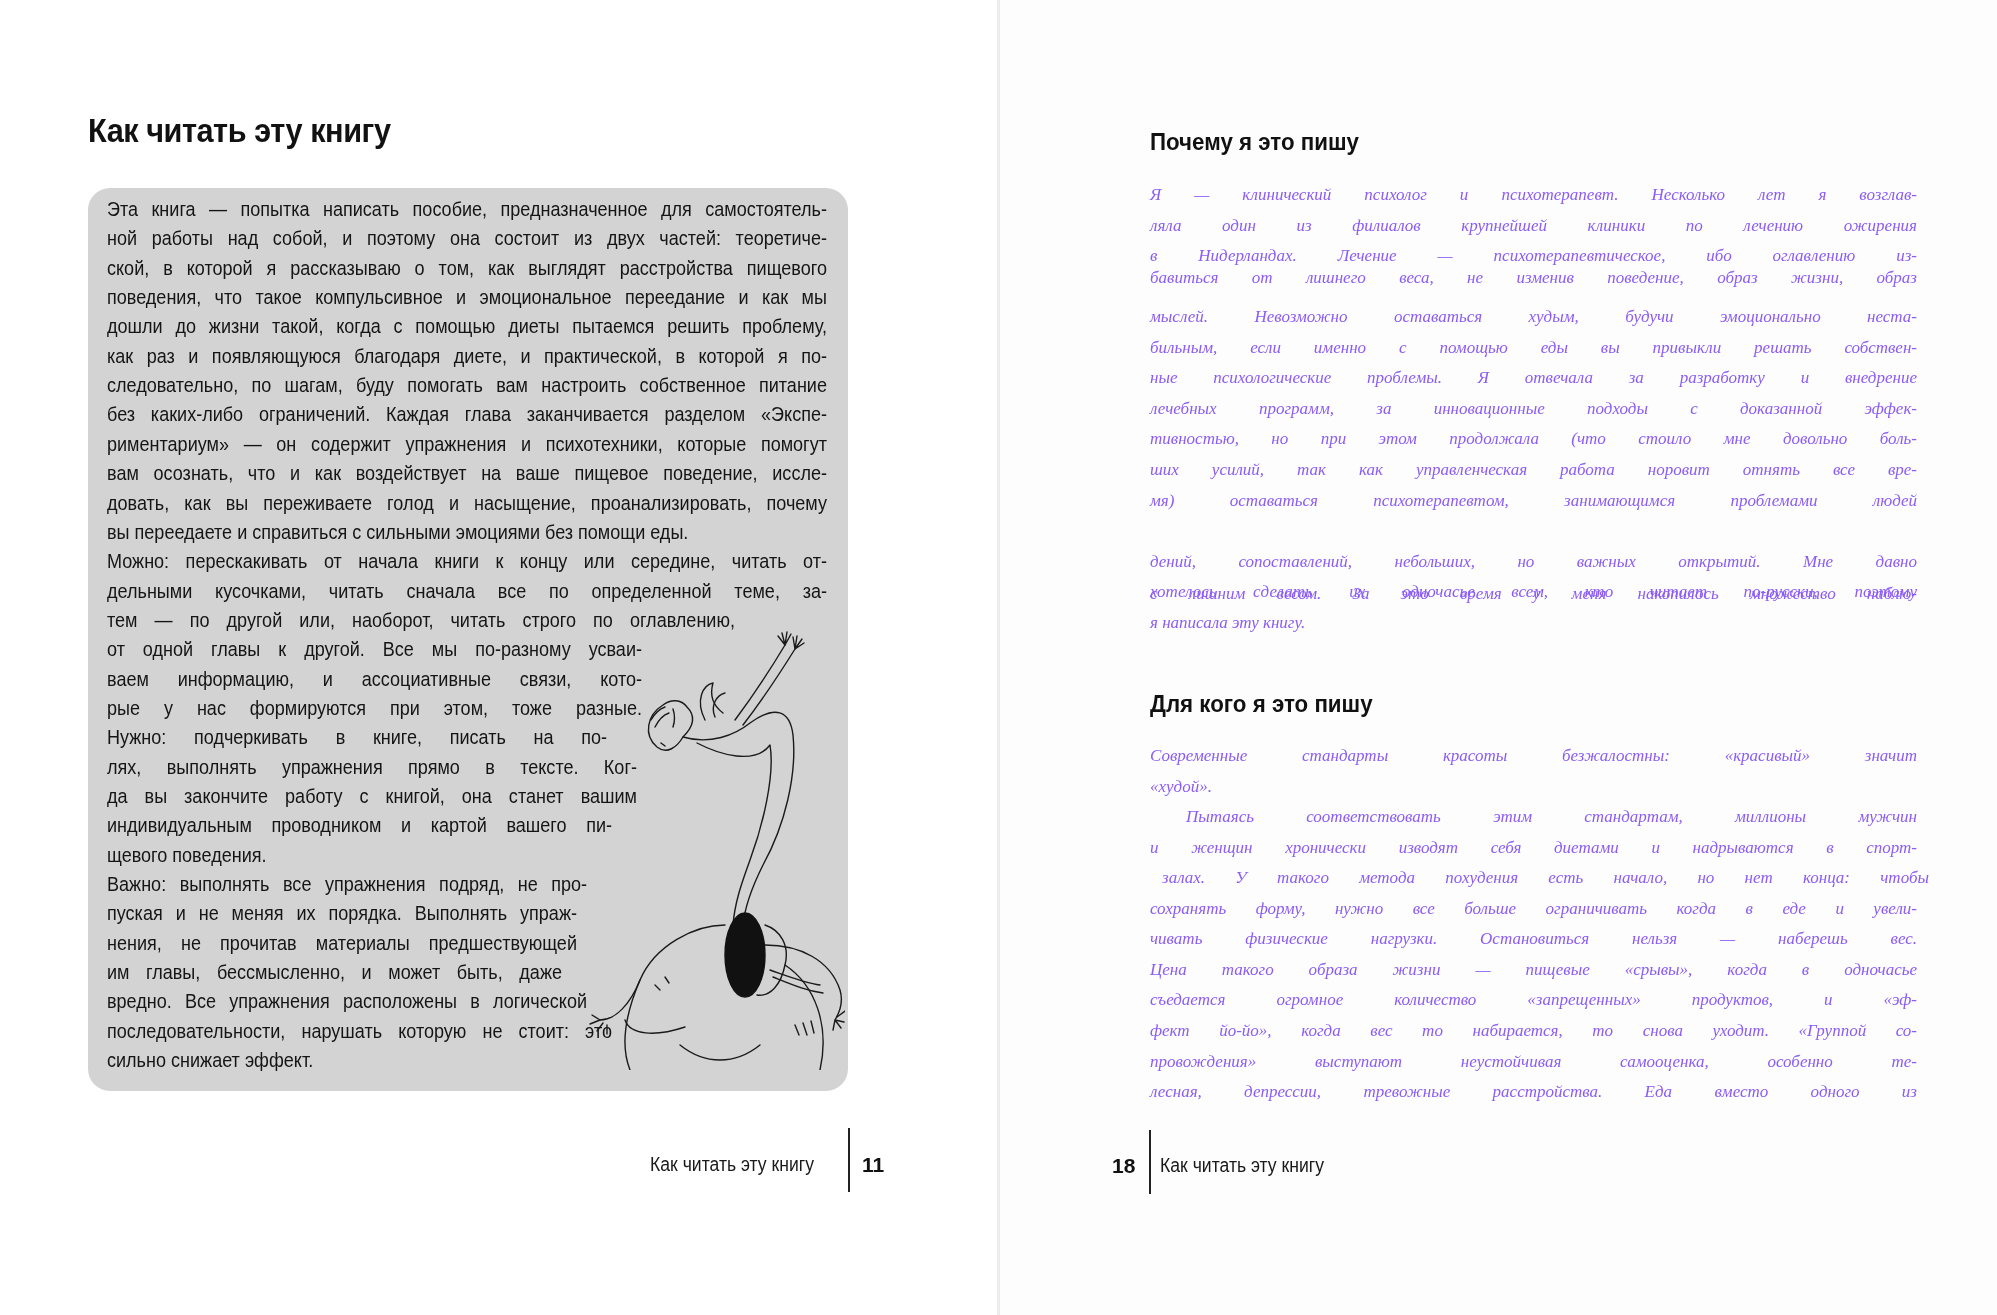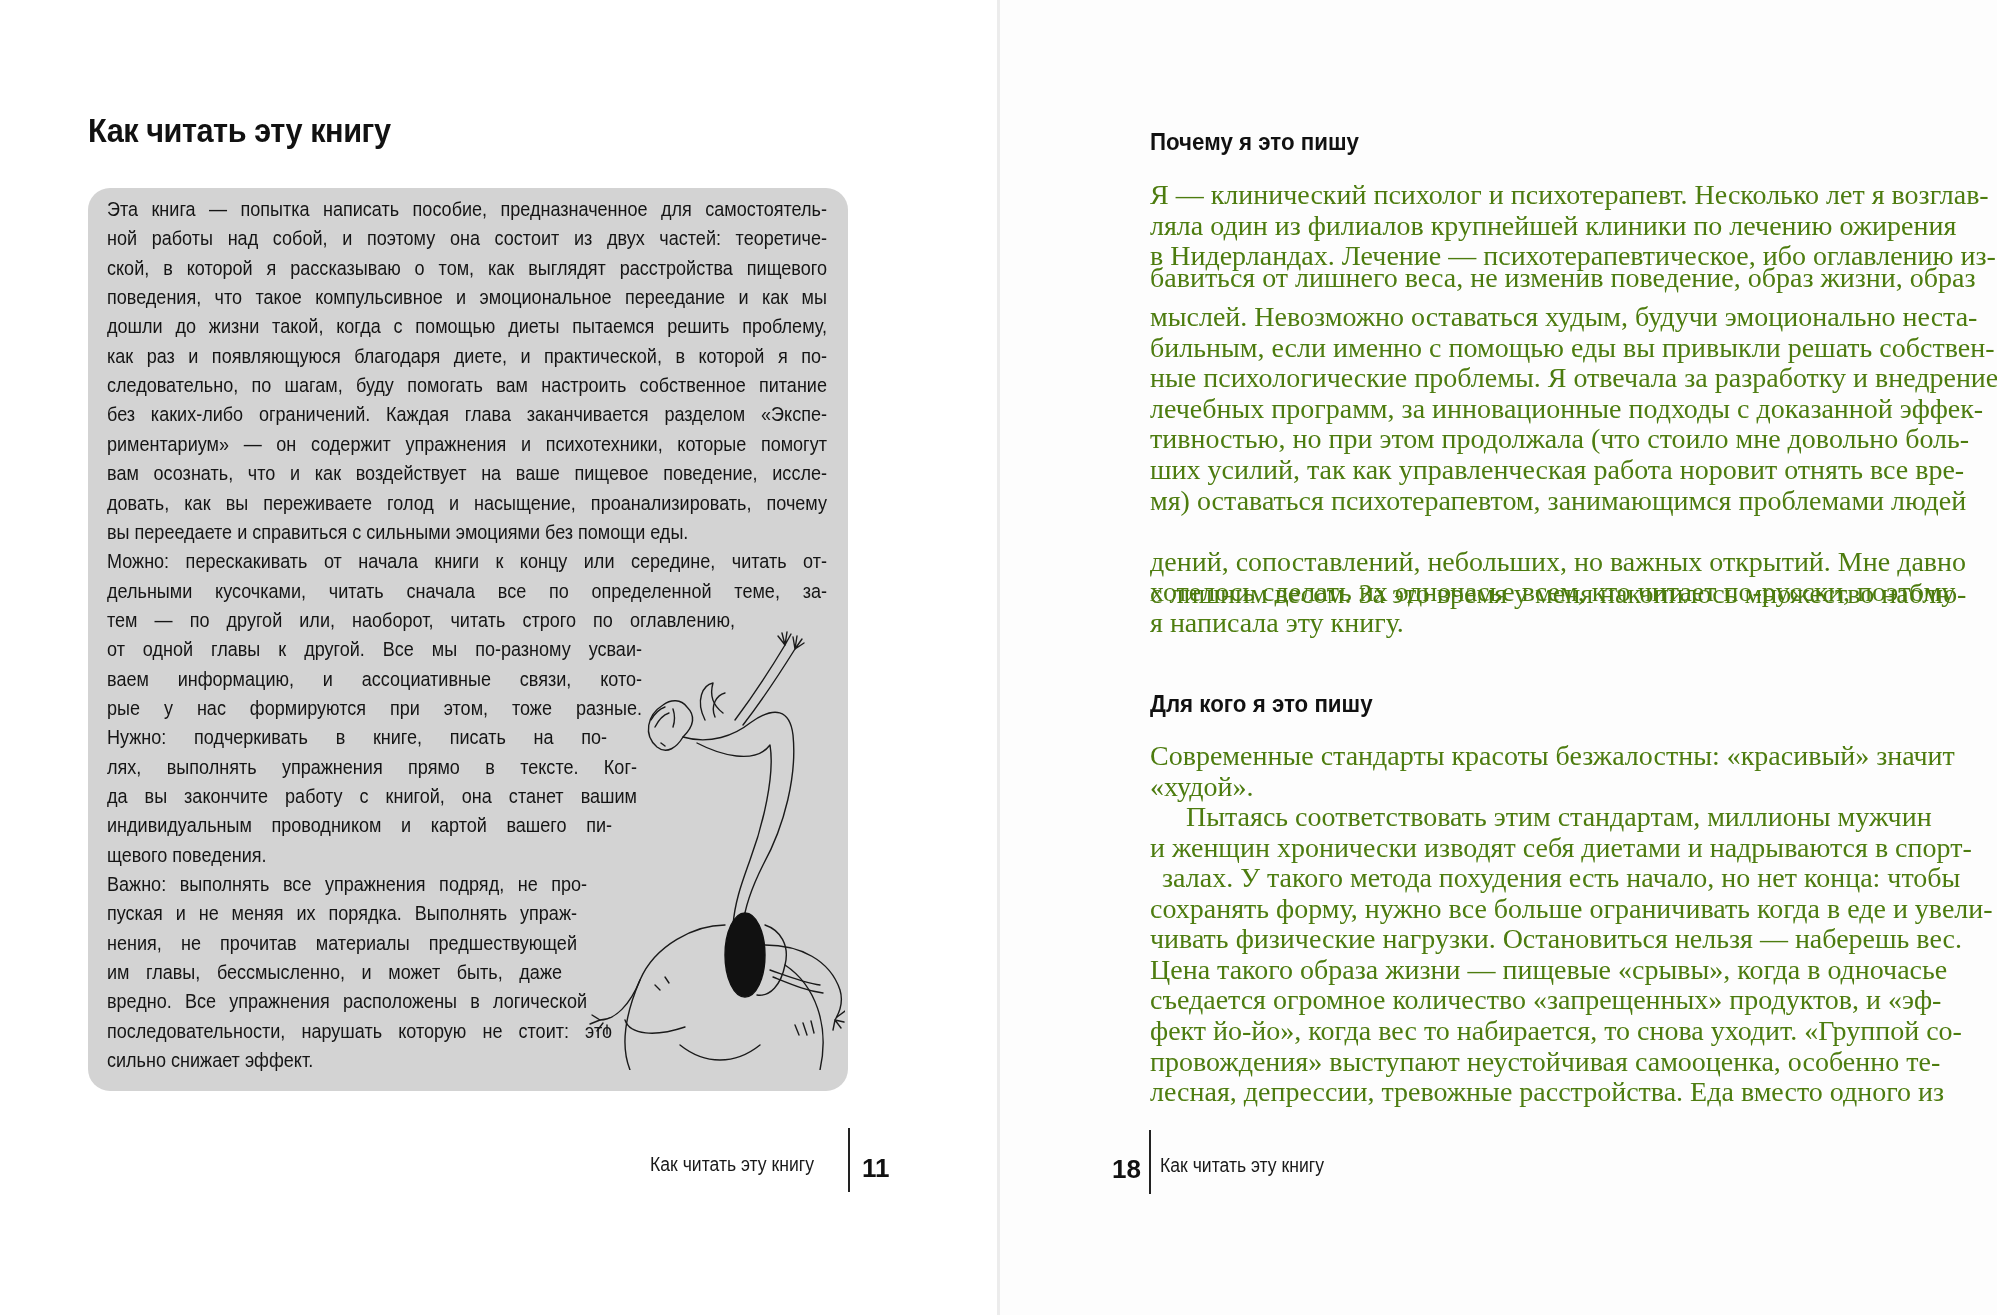--- a/index.html
+++ b/index.html
@@ -47,33 +47,33 @@
     position: absolute; left: 585px; top: 625px; width: 260px; height: 445px;
   }
 
   .section-heading {
     position: absolute; left: 1150px;
     font-size: 24px; font-weight: bold; color: #111; white-space: nowrap;
     transform: scaleX(0.93); transform-origin: left top;
   }
   .body-line {
     position: absolute; left: 1150px; width: 767px;
-    font-size: 28px; color: #4d7c0f; white-space: nowrap;
+    font-size: 17px; color: #8b5cf6; white-space: nowrap;
     line-height: 28px;
-    text-align: justify; text-align-last: justify;
+    text-align: justify; text-align-last: justify; font-style: italic;
   }
   .body-line.last { text-align-last: left; }
   .body-line.indent { padding-left: 36px; width: 731px; }
 
   .footer-text {
     position: absolute; font-size: 20px; color: #1a1a1a; white-space: nowrap;
     transform: scaleX(0.88); transform-origin: left top;
   }
   .footer-num {
-    position: absolute; font-size: 26px; font-weight: bold; color: #111;
+    position: absolute; font-size: 21px; font-weight: bold; color: #111;
   }
   .footer-rule {
     position: absolute; width: 1.5px; background: #222;
   }
 </style>
 </head>
 <body>
 
 <div id="spread">
   <div id="page-left" class="page">

